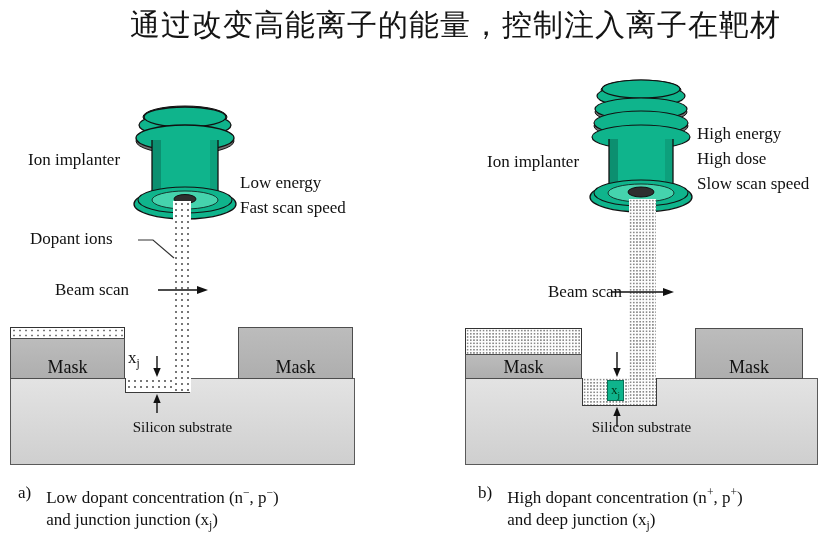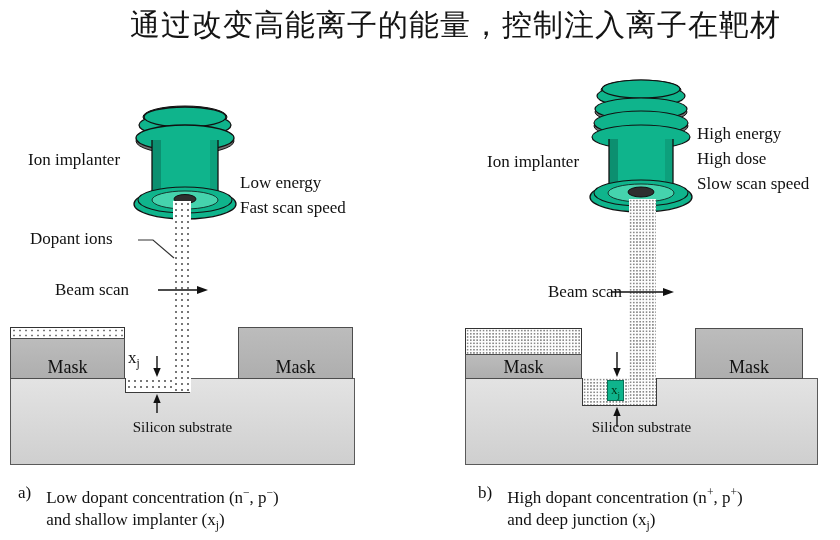--- a/index.html
+++ b/index.html
@@ -83,21 +83,21 @@
   <div class="abs trench dots-sparse z1" style="left:125px;top:378px;width:65px;height:15px;"></div>
 
   <div class="abs xj z3" style="left:128px;top:348px;">
     <span>x</span><sub>j</sub>
   </div>
 
   <div class="abs caption z3" style="left:18px;top:482px;">
     <span>a)</span>
     <span>
       <span>Low dopant concentration (n</span><sup>−</sup><span>, p</span><sup>−</sup><span>)</span><br>
-      <span>and shallow implanter (x</span><sub>j</sub><span>)</span>
+      <span>and junction junction (x</span><sub>j</sub><span>)</span>
     </span>
   </div>
 
   <div class="abs beam dots-dense z3" style="left:629px;top:199px;width:27px;height:206px;"></div>
 
   <div class="abs z2" style="left:589px;top:79px;width:104px;height:136px;">
     <svg width="104" height="136" viewBox="0 0 104 136">
       <ellipse cx="52" cy="11" rx="40" ry="10" fill="#707070" stroke="#111"></ellipse>
       <ellipse cx="52" cy="17" rx="44" ry="11" fill="#0fb48c" stroke="#111" stroke-width="1.2"></ellipse>
       <ellipse cx="52" cy="10" rx="39" ry="9" fill="#0fb48c" stroke="#111" stroke-width="1.2"></ellipse>

